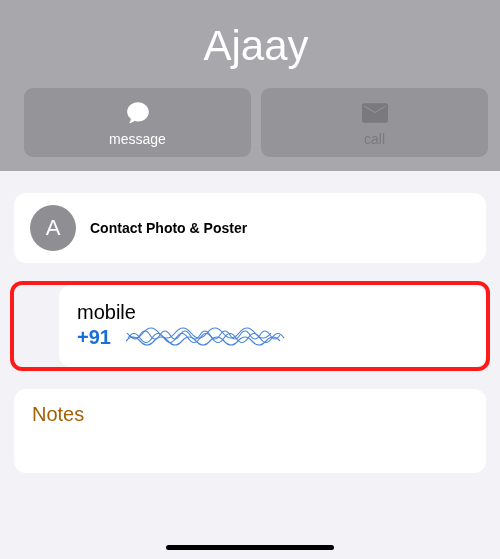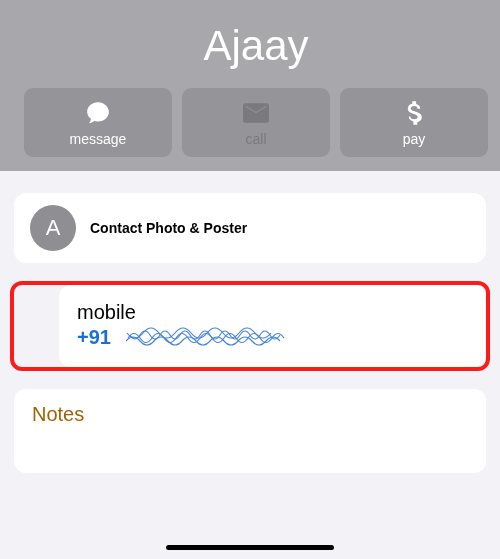--- a/index.html
+++ b/index.html
@@ -175,28 +175,20 @@
       </div>
       <div class="action-label">message</div>
     </div>
     <div class="action-btn disabled">
       <div class="action-icon">
         <svg width="26" height="24" viewBox="0 0 24 18">
             <path d="M22 0H2C.9 0 0 .9 0 2v14c0 1.1.9 2 2 2h20c1.1 0 2-.9 2-2V2c0-1.1-.9-2-2-2zm0 3l-10 6L2 3V2l10 6 10-6v1z"></path>
           </svg>
       </div>
       <div class="action-label">call</div>
-    </div>
-    <div class="action-btn">
-      <div class="action-icon">
-        <svg width="20" height="28" viewBox="0 0 14 24">
-            <path d="M7.5 10.5c-2.5-.65-3.3-1.32-3.3-2.37 0-1.2 1.12-2.04 3-2.04 1.97 0 2.7.94 2.77 2.33h2.44c-.08-1.9-1.24-3.65-3.56-4.2V2h-3.3v2.16c-2.15.47-3.88 1.87-3.88 4.02 0 2.57 2.12 3.85 5.22 4.6 2.75.66 3.3 1.63 3.3 2.66 0 .76-.54 1.98-3 1.98-2.29 0-3.19-1.02-3.31-2.33H2.44c.13 2.42 1.95 3.78 4.06 4.23V22h3.3v-2.15c2.17-.41 3.88-1.66 3.88-3.94 0-3.16-2.7-4.24-5.18-4.91z"></path>
-          </svg>
-      </div>
-      <div class="action-label">pay</div>
     </div>
   </div>
 </div>
 
 <div class="content">
   <div class="card photo-poster-card">
     <div class="avatar">
       <span>A</span>
     </div>
     <div class="photo-poster-title">Contact Photo &amp; Poster</div>

